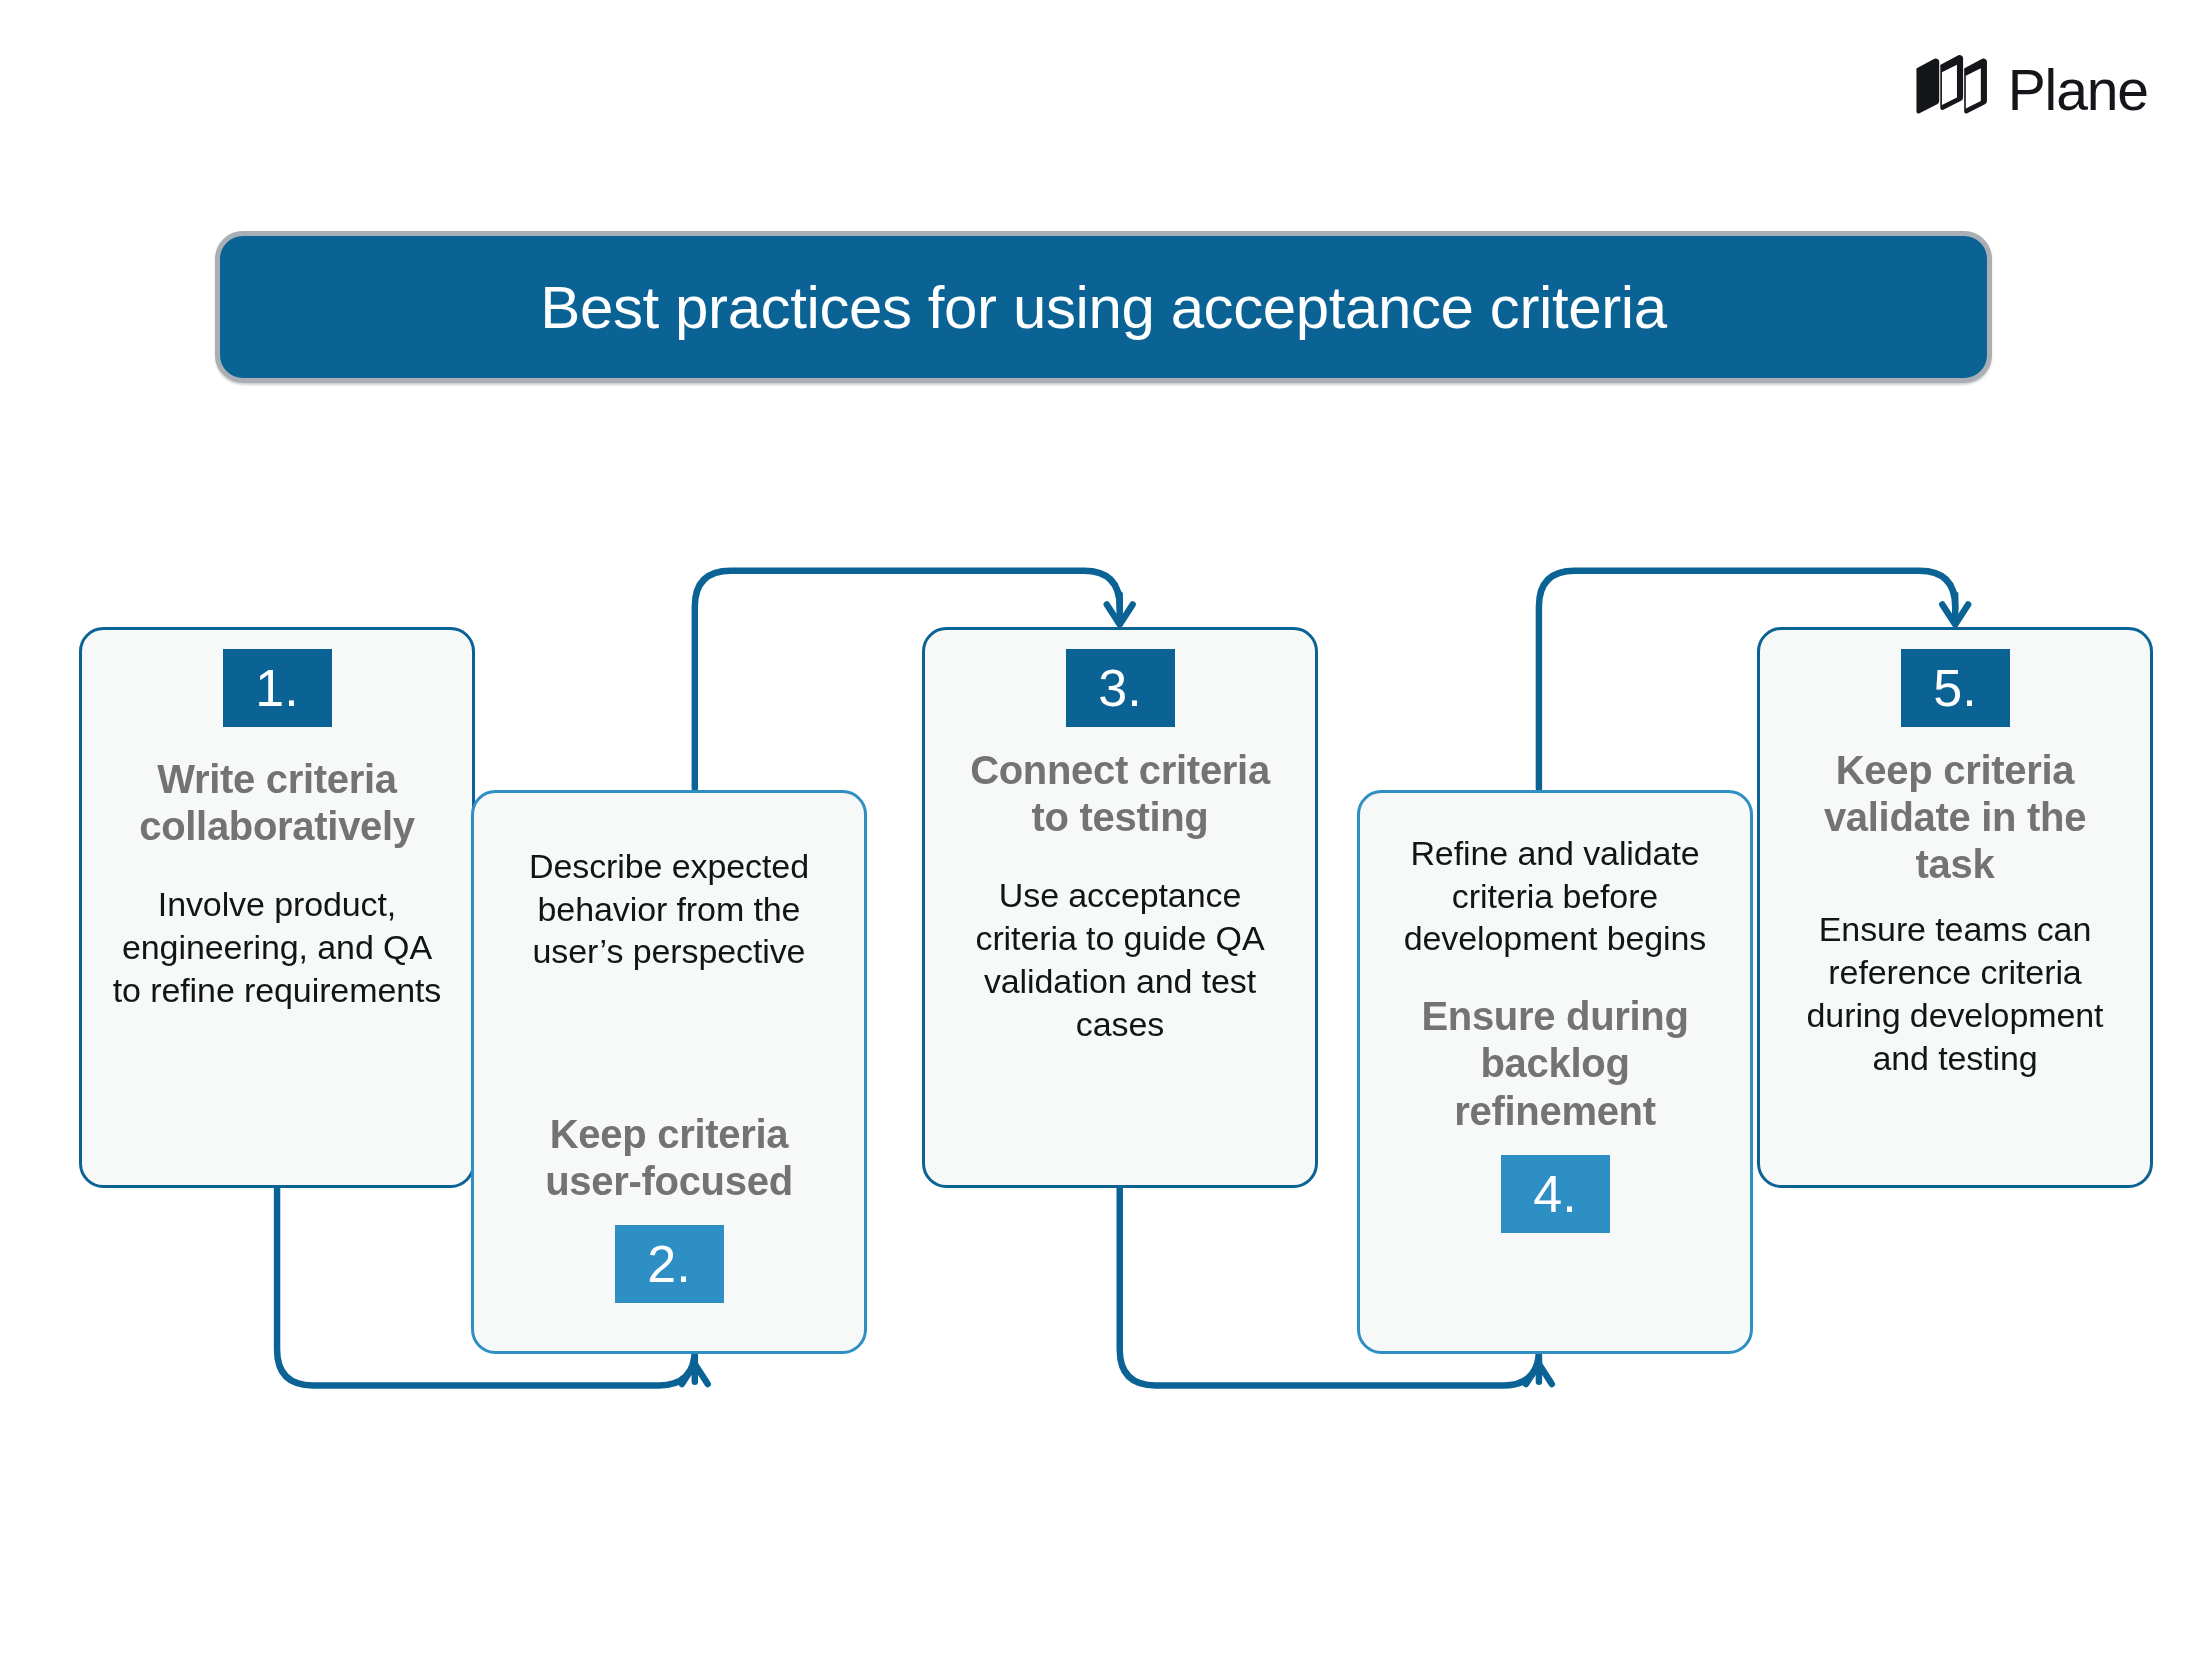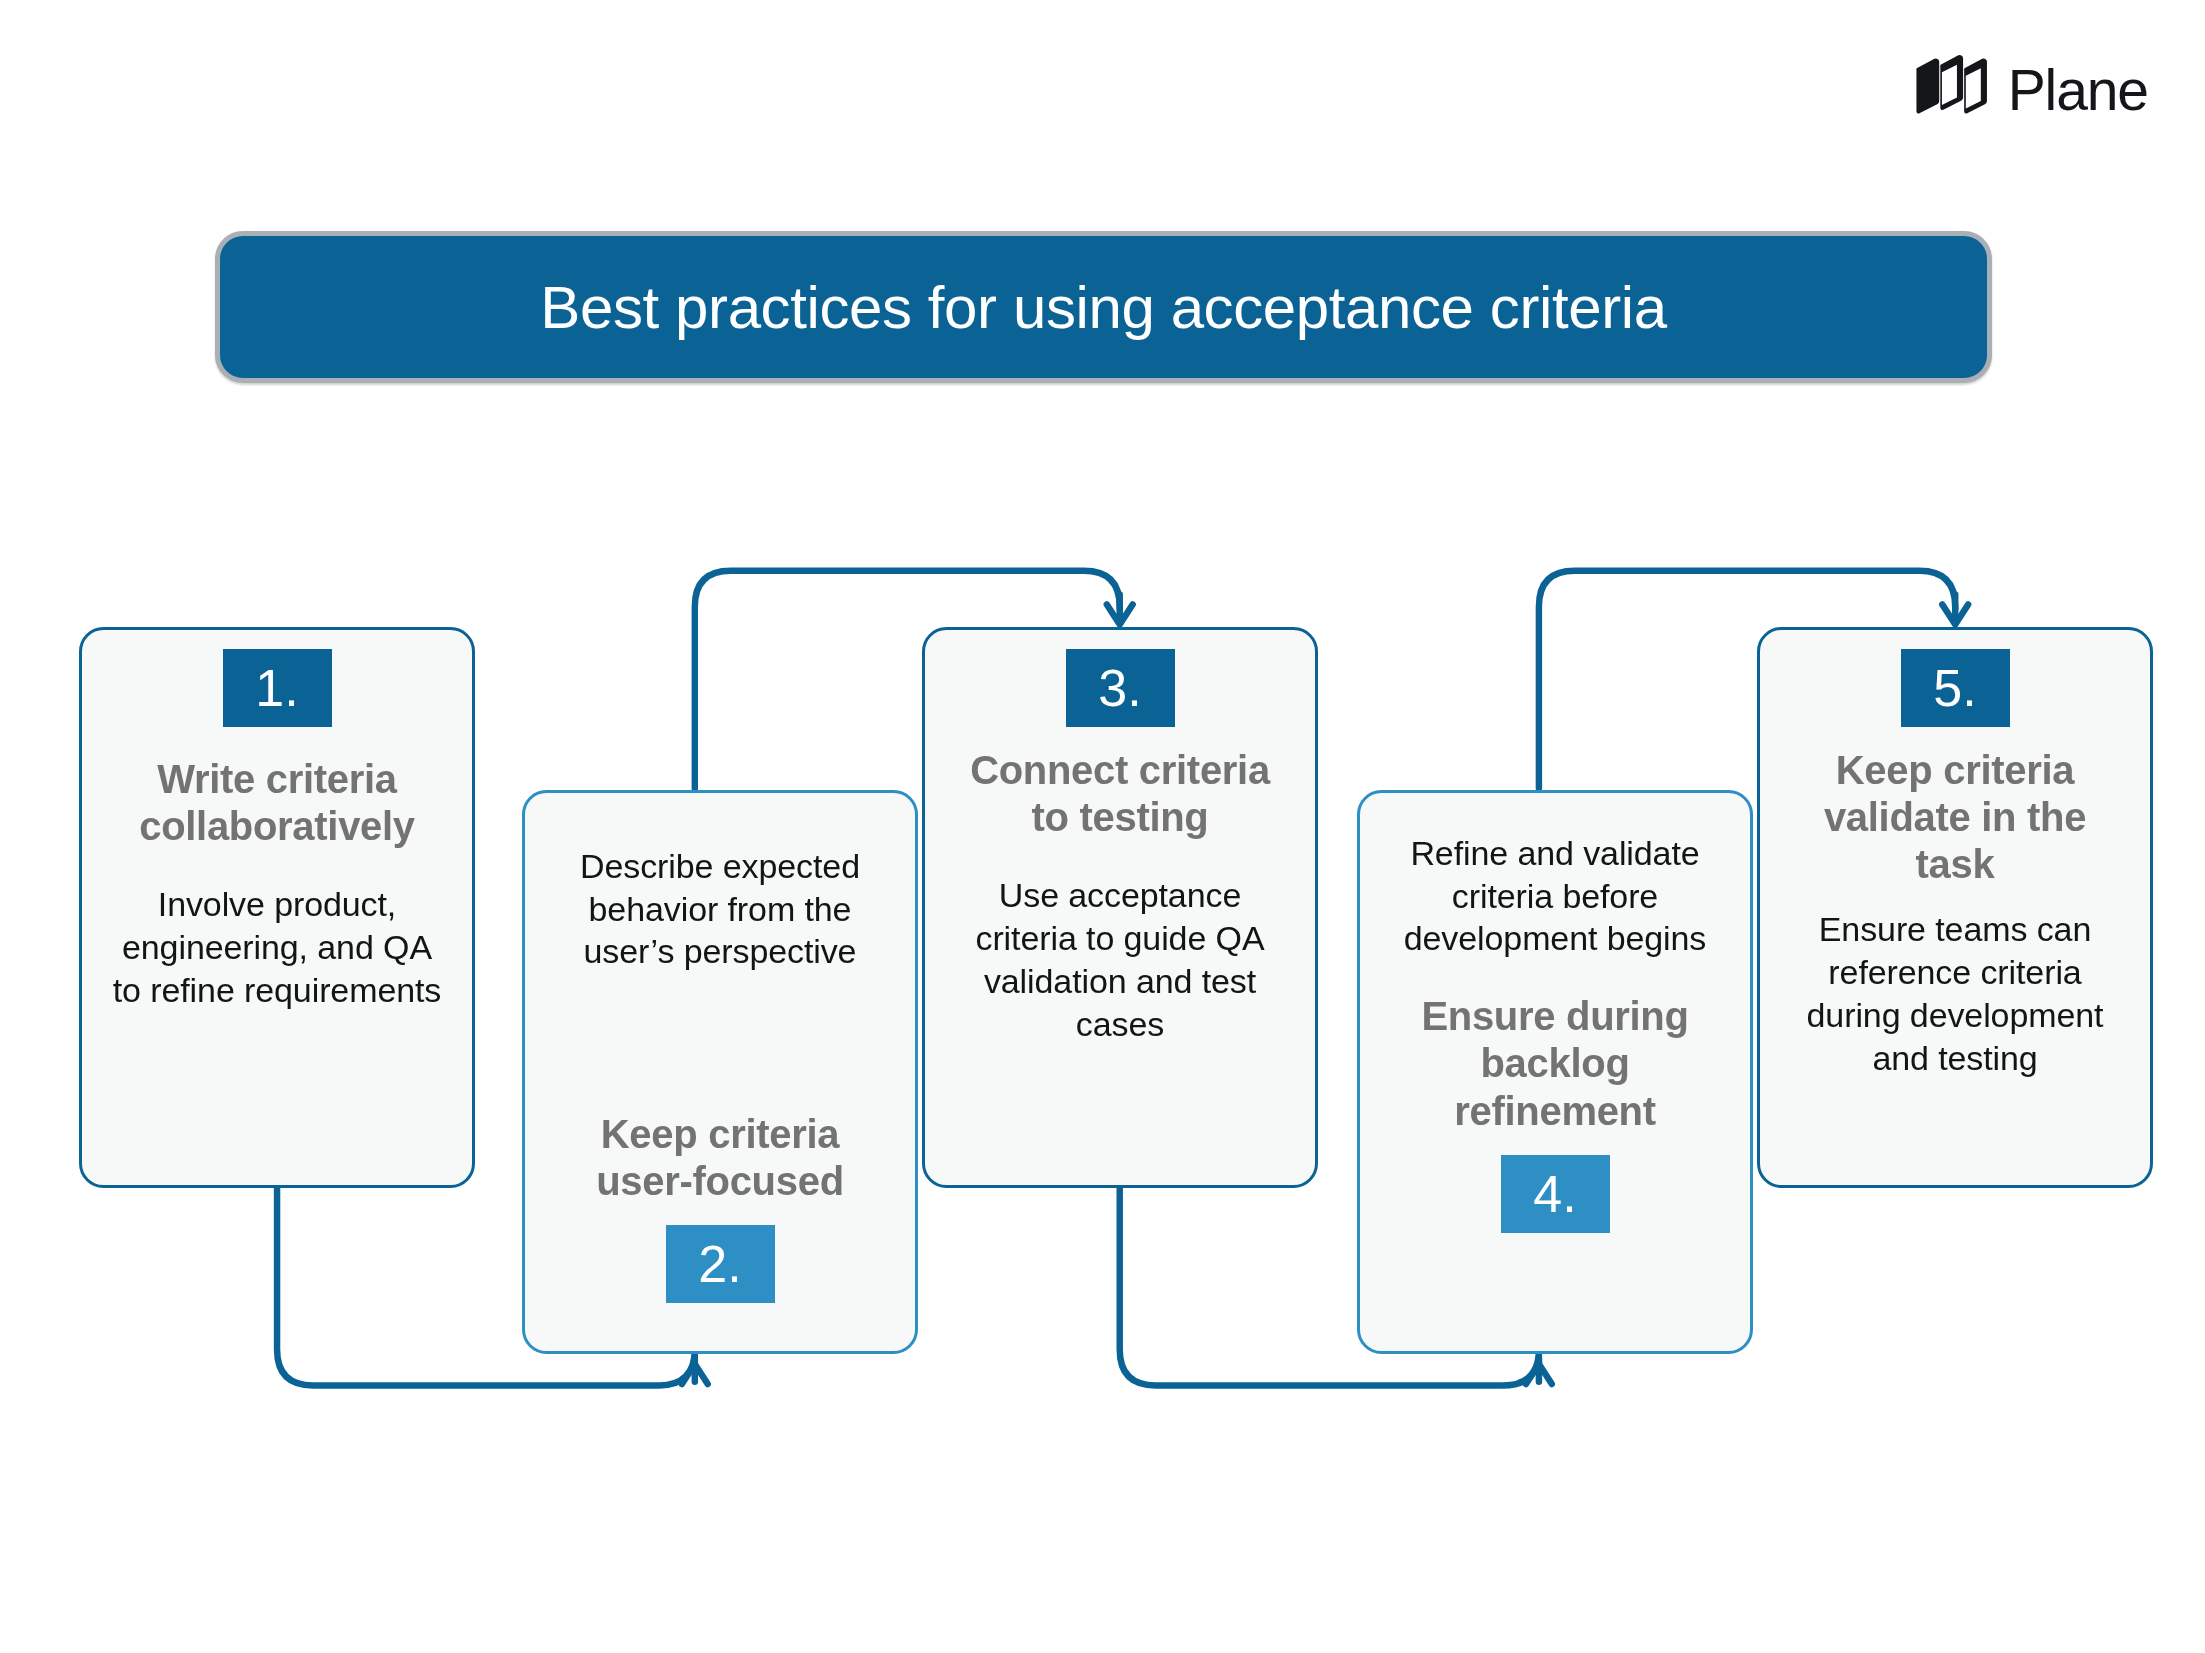--- a/index.html
+++ b/index.html
@@ -56,21 +56,21 @@
     width: 396px;
     background: #F7F8F8;
     border-radius: 24.4px;
     display: flex; flex-direction: column; align-items: center;
     padding: 18.7px 24.4px 18.7px 24.4px;
   }
   .card.dark  { border: 3.6px solid #0A6394; top: 627px;  height: 561px; }
   .card.light { border: 3.6px solid #2D8FC4; top: 790px; height: 564px; }
 
   .card-n1 { left: 79px;  }
-  .card-n2 { left: 522px;  }
+  .card-n2 { left: 471px;  }
   .card-n3 { left: 922px; }
   .card-n4 { left: 1341px; margin-left: 16px; }
   .card-n5 { left: 1757px; }
 
   .badge {
     width: 109px; height: 78px;
     display: flex; align-items: center; justify-content: center;
     color: #ffffff; font-size: 52px; font-weight: 400; line-height: 1;
     flex: 0 0 auto;
   }

